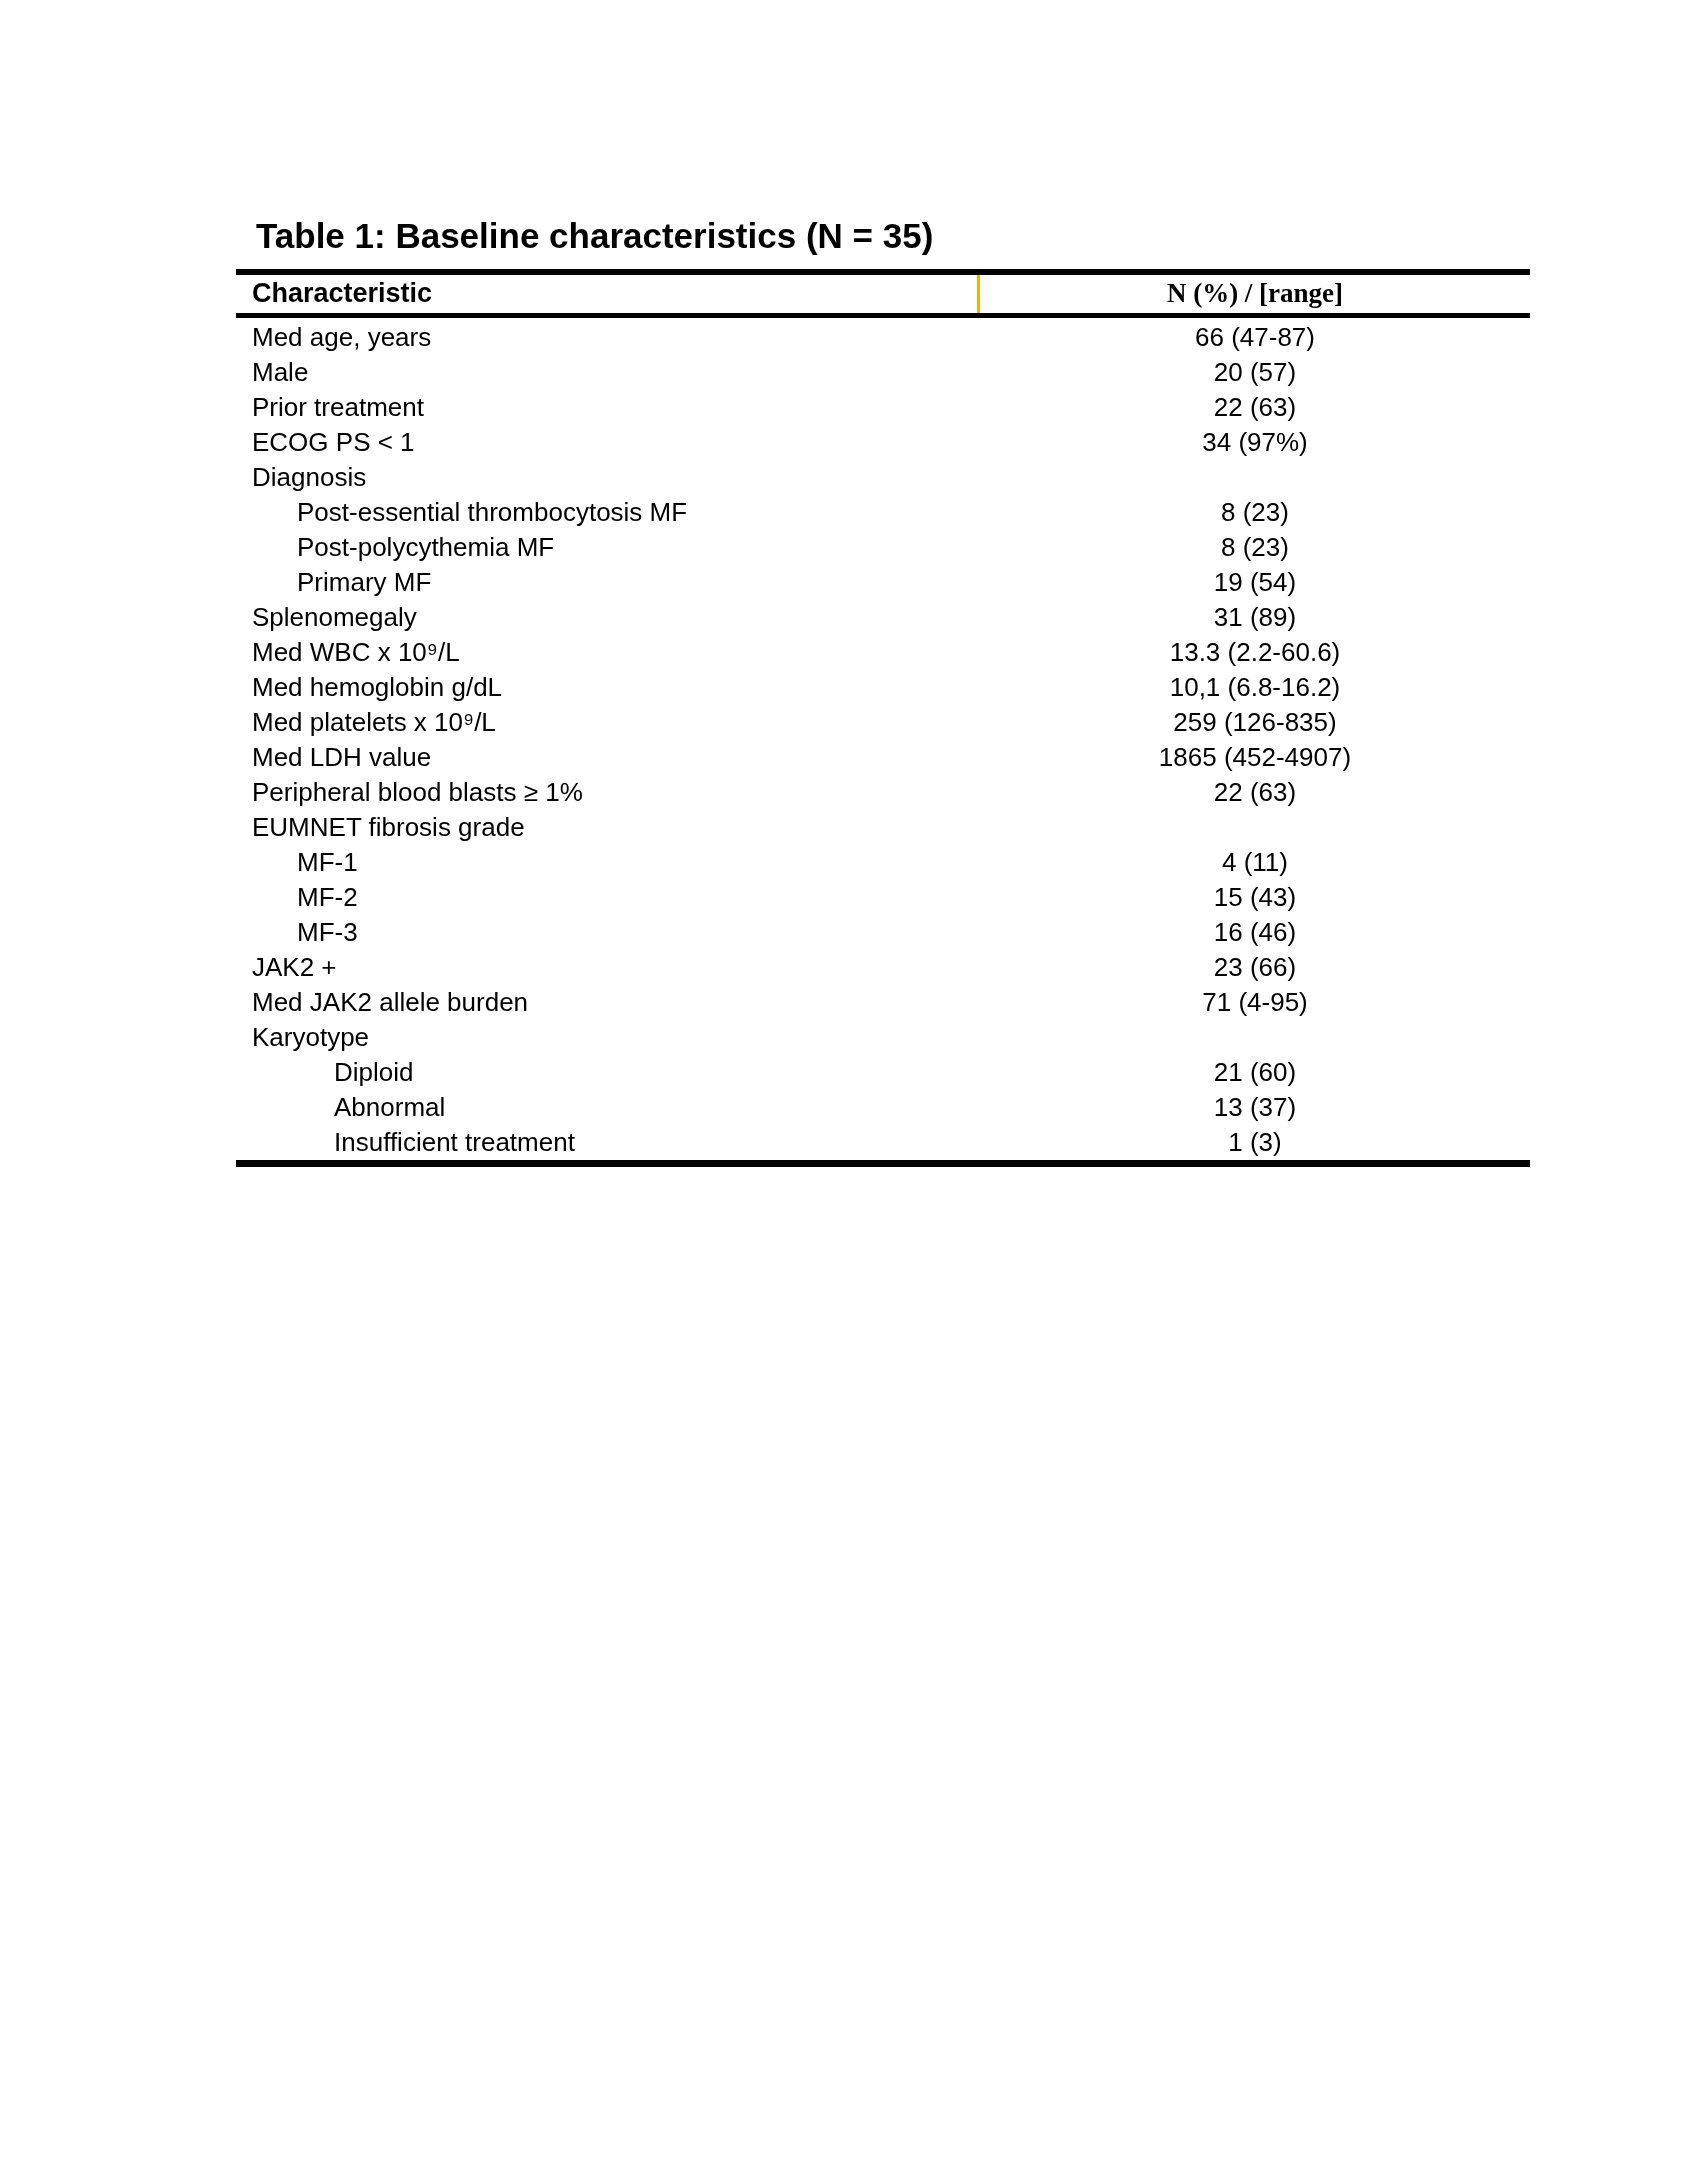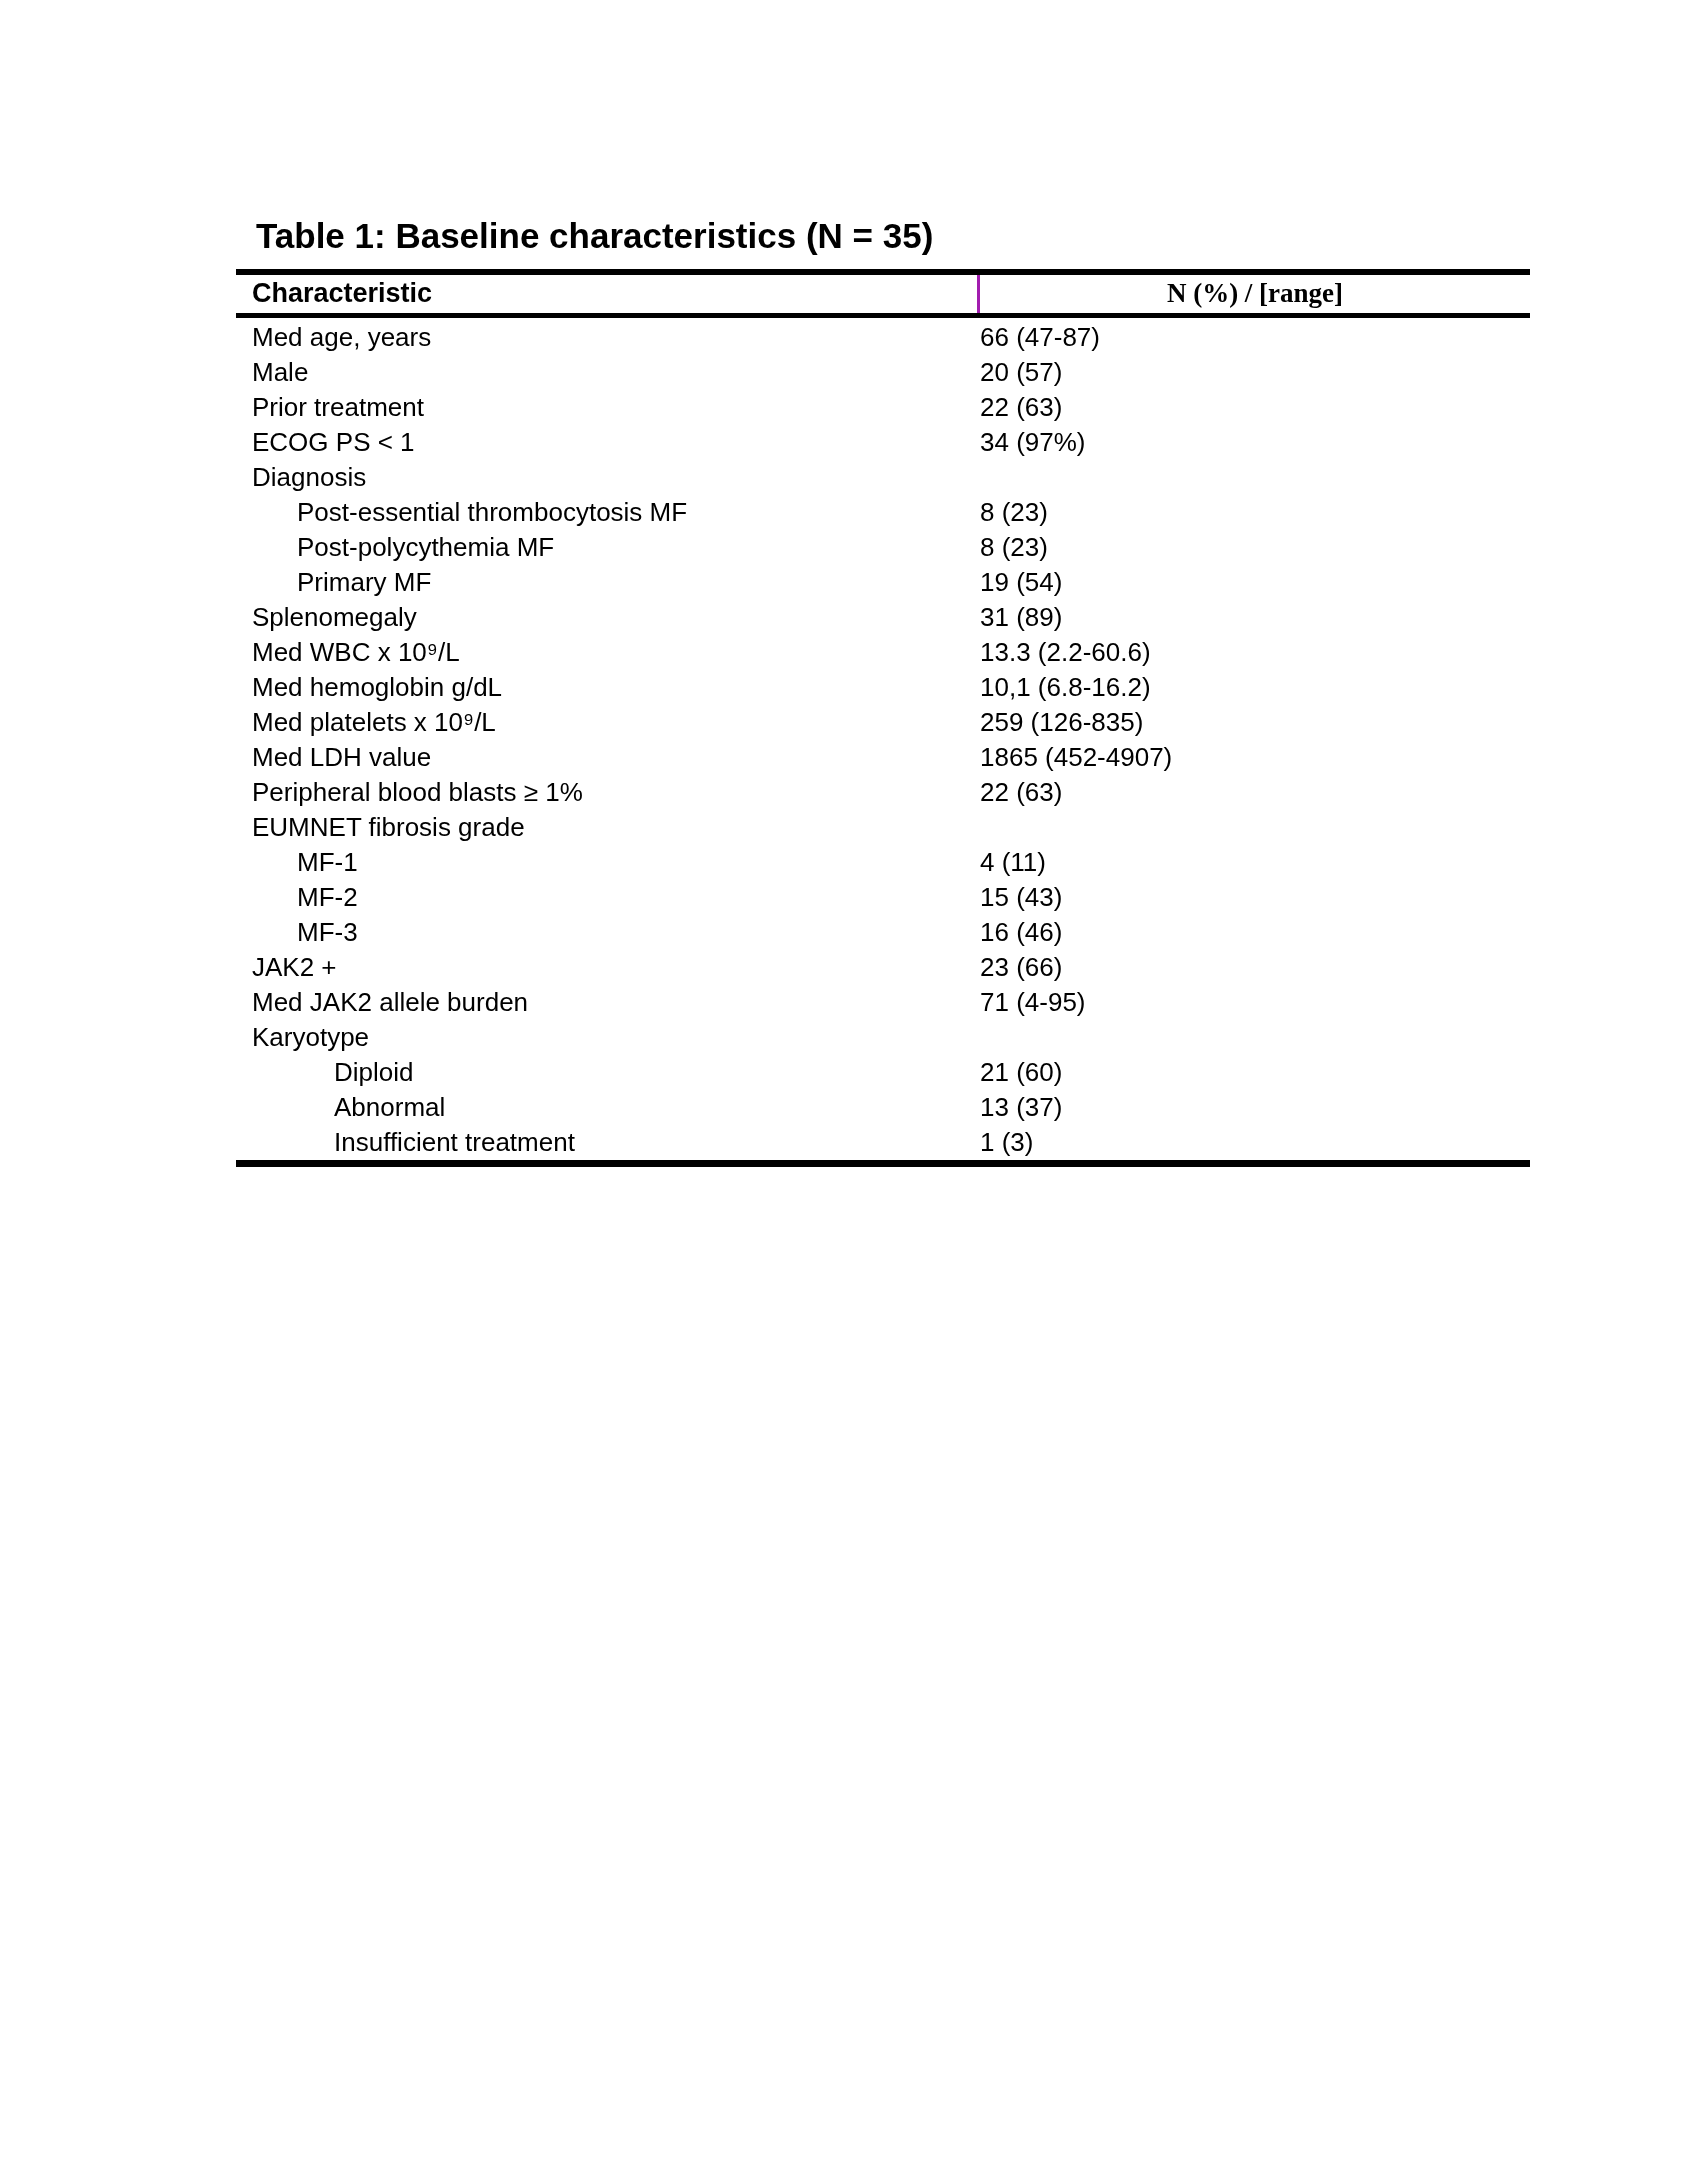--- a/index.html
+++ b/index.html
@@ -36,21 +36,21 @@
   .thead {
     display: flex;
     border-bottom: 5px solid #000;
     height: 38px;
     font-weight: bold;
     font-size: 27px;
   }
   .th-left {
     width: 744px;
     box-sizing: border-box;
-    border-right: 3px solid #a21caf;
+    border-right: 3px solid #eab308;
     padding-left: 16px;
     line-height: 36px;
   }
   .th-right {
     flex: 1;
     text-align: center;
     line-height: 36px;
     font-family: Liberation Serif, serif;
   }
   .tbody {
@@ -66,20 +66,21 @@
   .td-label {
     width: 744px;
     box-sizing: border-box;
     white-space: nowrap;
   }
   .td-label.indent-0 { padding-left: 16px; }
   .td-label.indent-1 { padding-left: 61px; }
   .td-label.indent-2 { padding-left: 98px; }
   .td-value {
     flex: 1;
+    text-align: center;
     white-space: nowrap;
   }
 </style>
 </head>
 <body>
 
 <div>
 
   <h1 class="page-title">Table 1: Baseline characteristics (N = 35)</h1>
 

